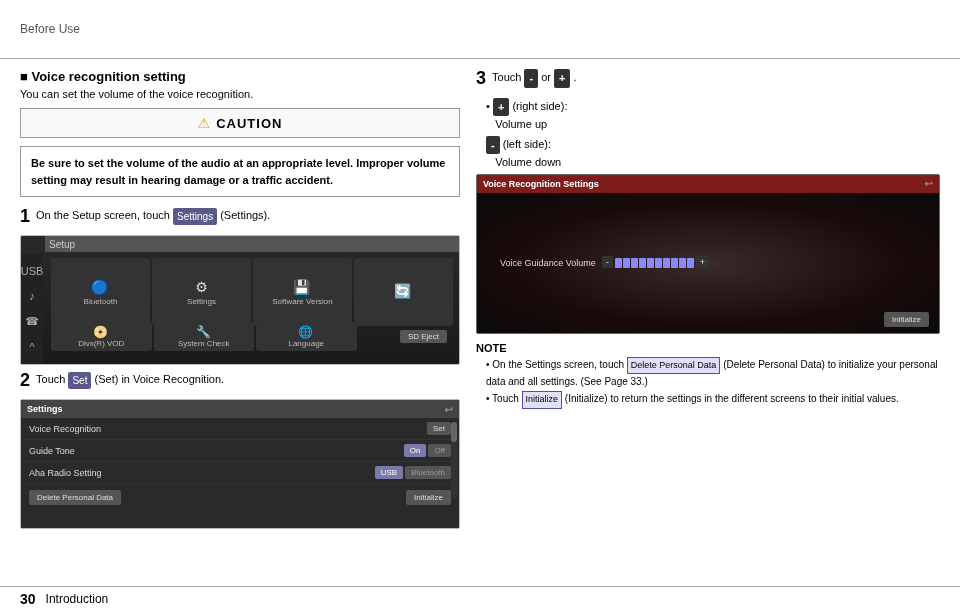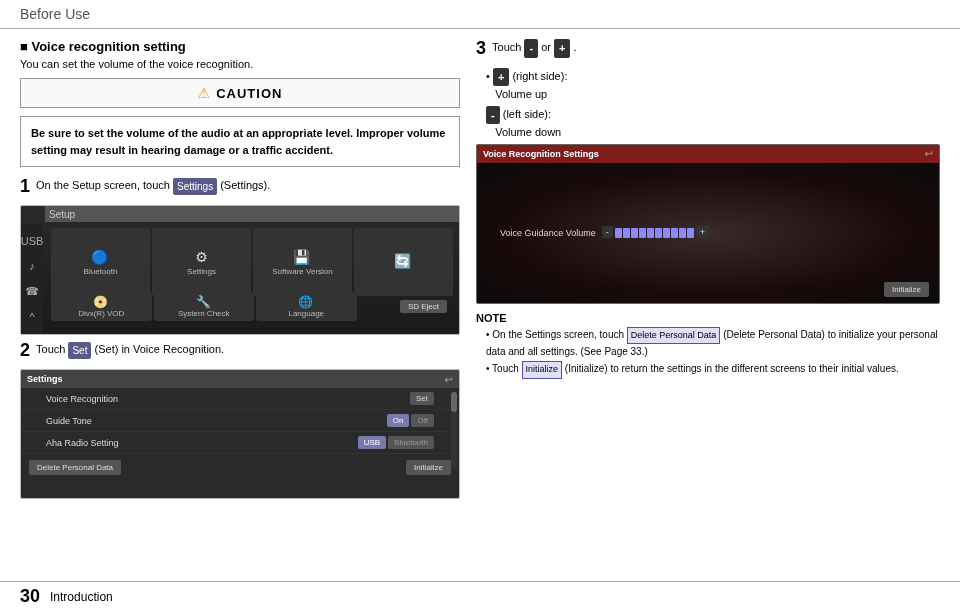--- a/index.html
+++ b/index.html
@@ -7,23 +7,23 @@
       font-family: Arial, sans-serif;
       font-size: 12px;
       background: #fff;
       color: #000;
       width: 960px;
       height: 611px;
       overflow: hidden;
       position: relative;
     }
     .page-header {
-      font-size: 14px;
+      font-size: 12px;
       color: #555;
-      padding: 6px 20px;
+      padding: 22px 20px;
       border-bottom: 1px solid #aaa;
     }
     .main-content {
       display: flex;
       padding: 10px 20px;
       gap: 16px;
     }
     .left-col {
       width: 440px;
       flex-shrink: 0;
@@ -220,21 +220,21 @@
       font-weight: bold;
     }
     .settings-top-bar .back-btn {
       color: #aaa;
       font-size: 10px;
     }
     .settings-row {
       display: flex;
       align-items: center;
       justify-content: space-between;
-      padding: 4px 25px;
+      padding: 4px 8px;
       border-bottom: 1px solid #333;
     }
     .settings-row .row-label {
       color: #ddd;
       font-size: 9px;
     }
     .settings-row .row-btn {
       background: #555;
       color: #ddd;
       font-size: 8px;
@@ -414,21 +414,21 @@
       left: 0;
       right: 0;
       border-top: 1px solid #aaa;
       padding: 4px 20px;
       display: flex;
       align-items: center;
       font-size: 12px;
     }
     .footer-pagenum {
       font-weight: bold;
-      font-size: 18px;
+      font-size: 14px;
       margin-right: 10px;
       text-align: right;
     }
     .footer-section {
       font-size: 12px;
     }
     .clearfix::after { content: ''; display: table; clear: both; }
   </style>
 </head>
 <body>

